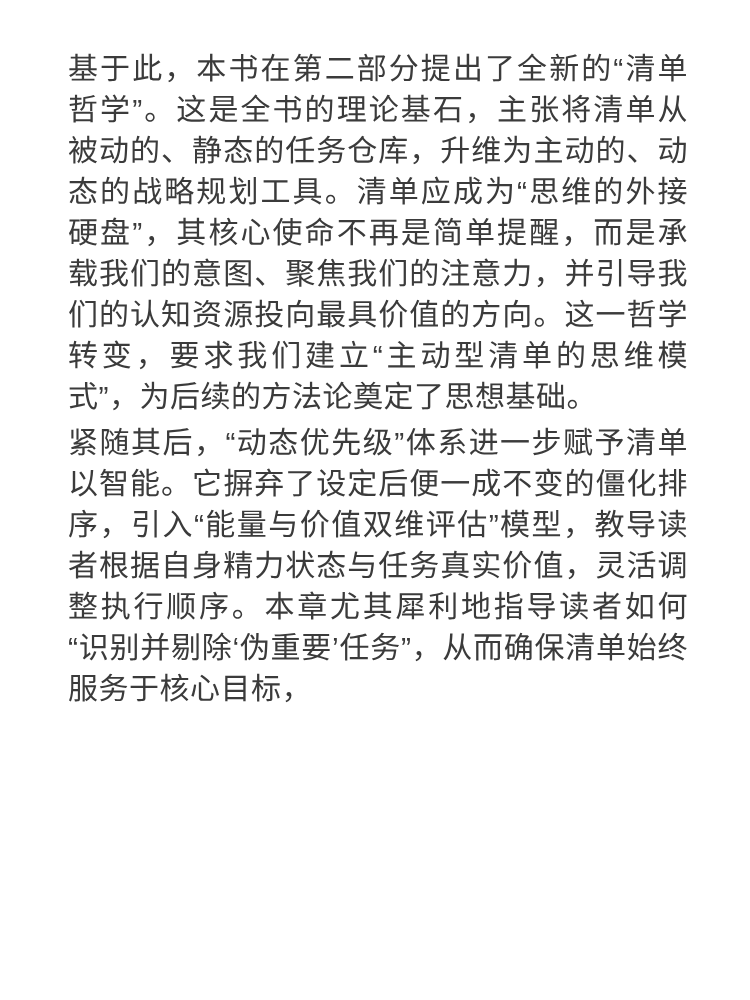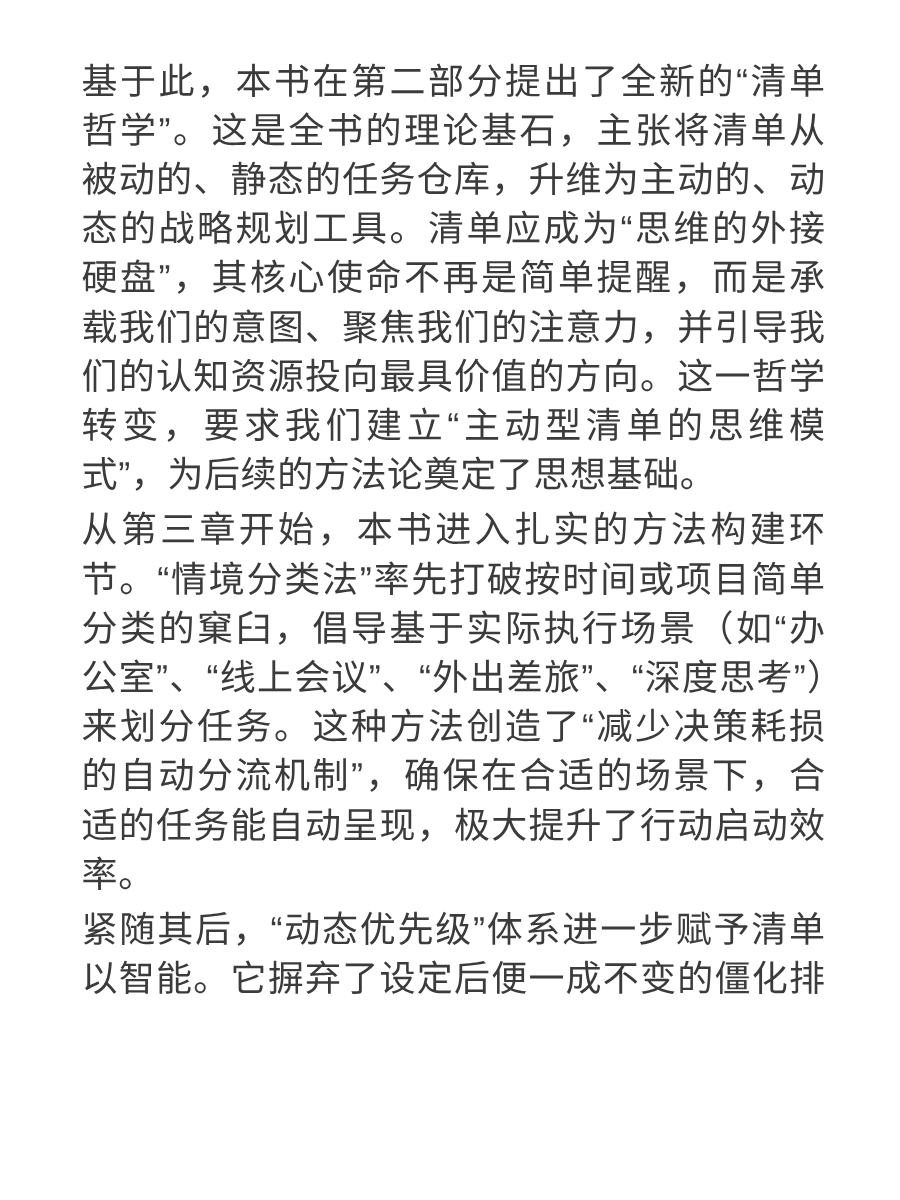--- a/index.html
+++ b/index.html
@@ -49,16 +49,15 @@
     color: #454545;
     letter-spacing: 1px;
   }
 </style>
 </head>
 <body>
 
 <div class="page">
   <div class="content">
     <p>基于此，本书在第二部分提出了全新的“清单哲学”。这是全书的理论基石，主张将清单从被动的、静态的任务仓库，升维为主动的、动态的战略规划工具。清单应成为“思维的外接硬盘”，其核心使命不再是简单提醒，而是承载我们的意图、聚焦我们的注意力，并引导我们的认知资源投向最具价值的方向。这一哲学转变，要求我们建立“主动型清单的思维模式”，为后续的方法论奠定了思想基础。</p>
-    <p>从第三章开始，本书进入扎实的方法构建环节。“情境分类法”率先打破按时间或项目简单分类的窠臼，倡导基于实际执行场景（如“办公室”、“线上会议”、“外出差旅”、“深度思考”）来划分任务。这种方法创造了“减少决策耗损的自动分流机制”，确保在合适的场景下，合适的任务能自动呈现，极大提升了行动启动效率。</p>
     <p>紧随其后，“动态优先级”体系进一步赋予清单以智能。它摒弃了设定后便一成不变的僵化排序，引入“能量与价值双维评估”模型，教导读者根据自身精力状态与任务真实价值，灵活调整执行顺序。本章尤其犀利地指导读者如何“识别并剔除‘伪重要’任务”，从而确保清单始终服务于核心目标，</p>
   </div>
 </div>
 
 </body></html>

